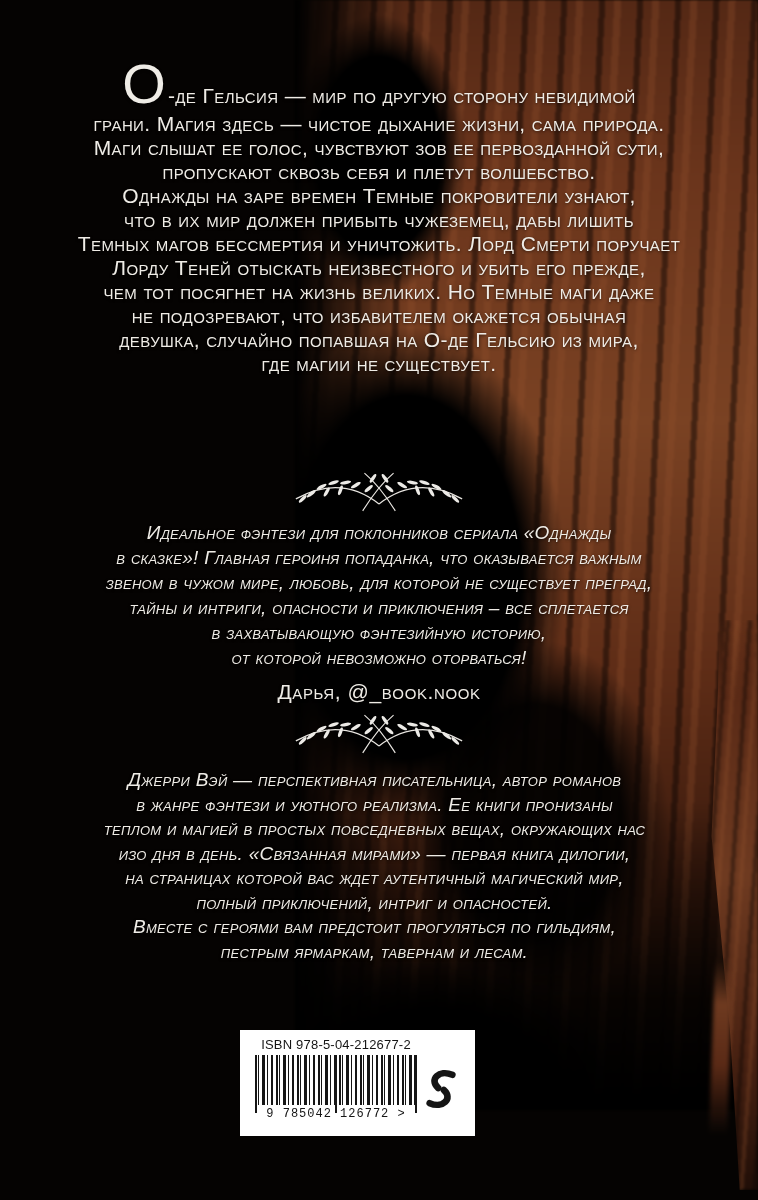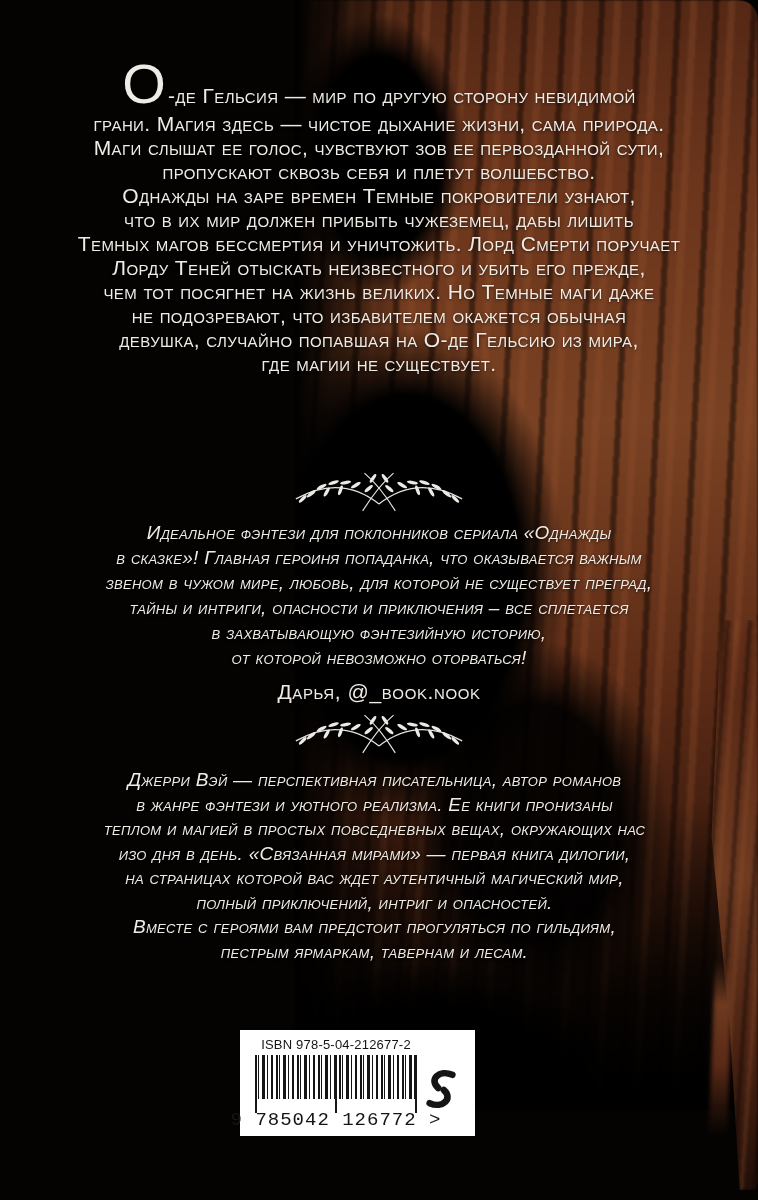--- a/index.html
+++ b/index.html
@@ -3,21 +3,21 @@
 <meta charset="utf-8">
 <style>
   html,body{margin:0;padding:0;}
   body{
     width:758px;height:1200px;
     background:#050302;
     overflow:hidden;
     font-family:"Liberation Sans",sans-serif;
     position:relative;
   }
-  .cover{position:absolute;inset:0;width:758px;height:1200px;overflow:hidden;background:#050302;border-radius:20px;}
+  .cover{position:absolute;inset:0;width:758px;height:1200px;overflow:hidden;background:#050302;}
 
   
   .canyon{
     position:absolute;left:295px;top:0;width:463px;height:1110px;
     background:
       radial-gradient(ellipse 120px 190px at 18% 14%, #000 52%, rgba(0,0,0,0) 74%),
       radial-gradient(ellipse 210px 330px at 24% 52%, #000 55%, rgba(0,0,0,0) 76%),
       radial-gradient(ellipse 190px 260px at 52% 74%, rgba(0,0,0,0.92) 45%, rgba(0,0,0,0) 70%),
       radial-gradient(ellipse 260px 200px at 30% 100%, #000 50%, rgba(0,0,0,0) 75%),
       linear-gradient(90deg, #000 0px, rgba(0,0,0,0.75) 30px, rgba(0,0,0,0) 110px),
@@ -110,21 +110,21 @@
       #151515 16px 18px, #fff 18px 21px);
   }
   .bars::before,.bars::after{
     content:"";position:absolute;top:0;width:2px;height:58px;background:#151515;
   }
   .bars::before{left:0;}
   .bars::after{right:0;}
   .guard-mid{position:absolute;left:80px;top:0;width:2px;height:58px;background:#151515;}
   .digits{
     font-family:"Liberation Mono",monospace;
-    font-size:19px;color:#151515;margin-top:10px;
+    font-size:12px;color:#151515;margin-top:2px;
     letter-spacing:1px;white-space:nowrap;
   }
   .bc-logo{
     flex:1;display:flex;align-items:center;justify-content:center;padding-top:10px;
   }
 </style>
 </head>
 <body>
 
 <div class="cover">

